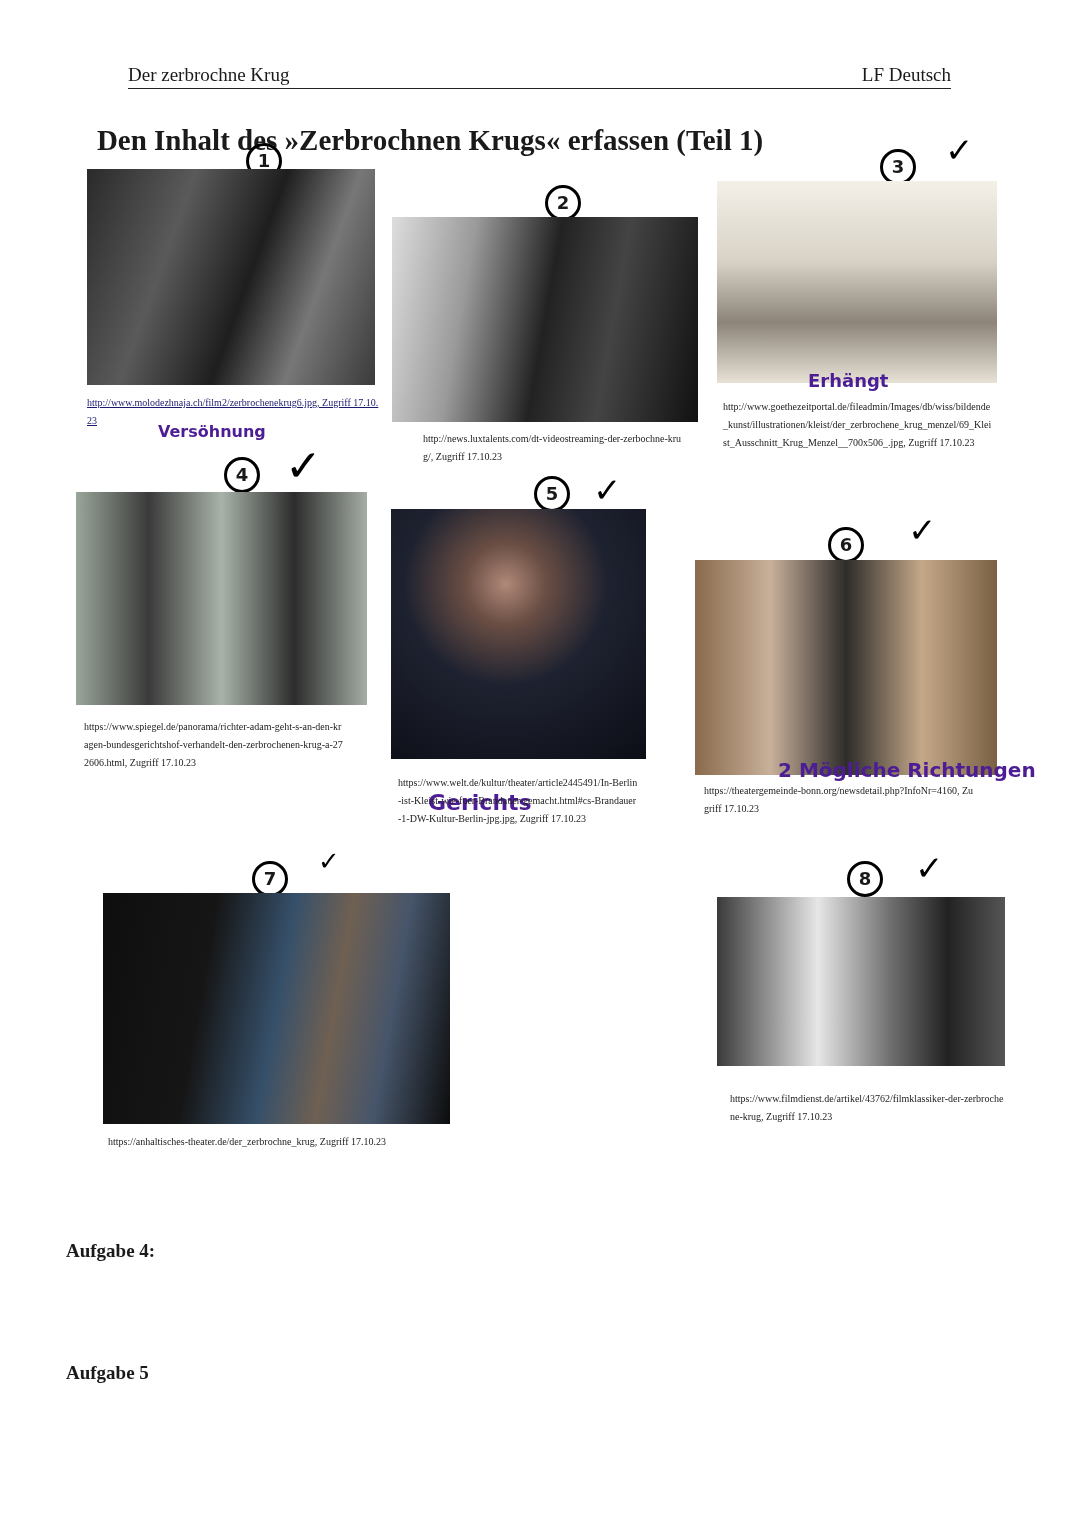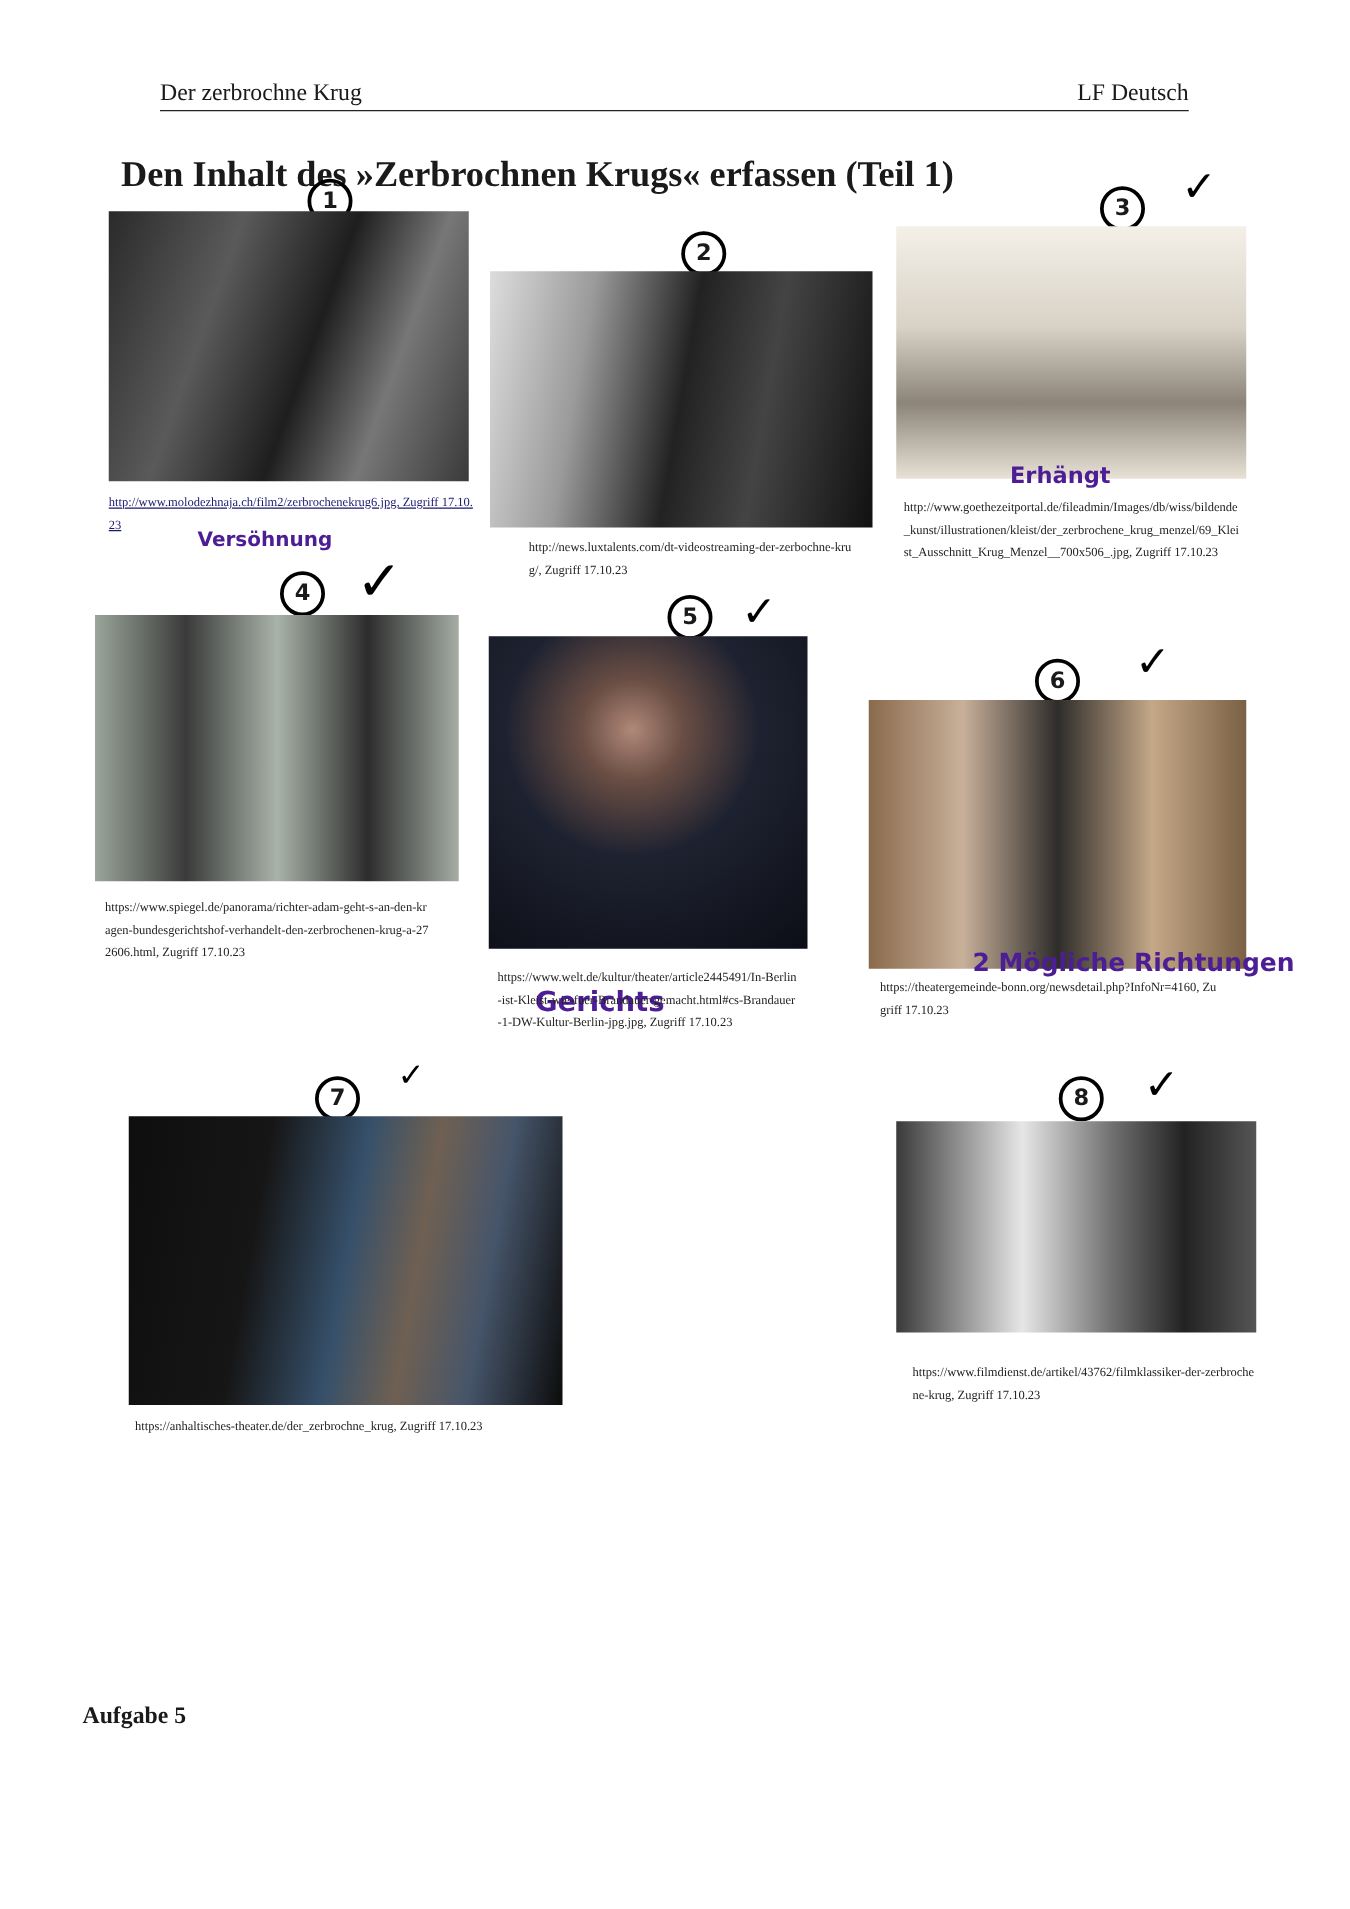--- a/index.html
+++ b/index.html
@@ -64,16 +64,17 @@
 <div class="abs check" style="left:318px;top:846px;font-size:26px;">✓</div>
 <div class="abs photo" style="left:103px;top:893px;width:347px;height:231px;background:linear-gradient(100deg,#0e0e0e 0%,#161616 30%,#36506a 50%,#6f6052 65%,#46556a 80%,#0c0c0c 100%);"></div>
 <div class="abs cap" style="left:108px;top:1133px;width:320px;">https://anhaltisches-theater.de/der_zerbrochne_krug, Zugriff 17.10.23</div>
 
 <div class="abs num" style="left:847px;top:861px;">8</div>
 <div class="abs check" style="left:915px;top:848px;">✓</div>
 <div class="abs photo" style="left:717px;top:897px;width:288px;height:169px;background:linear-gradient(90deg,#3a3a3a 0%,#e6e6e6 35%,#707070 60%,#222 80%,#555 100%);"></div>
 <div class="abs cap" style="left:730px;top:1090px;width:275px;">https://www.filmdienst.de/artikel/43762/filmklassiker-der-zerbrochene-krug, Zugriff 17.10.23</div>
 
 <div class="abs" style="left:66px;top:1240px;width:950px;">
+  <div class="task-h">Aufgabe 4:</div>
 </div>
 <div class="abs" style="left:66px;top:1362px;width:950px;">
   <div class="task-h">Aufgabe 5</div>
 </div>
 
 </body></html>

